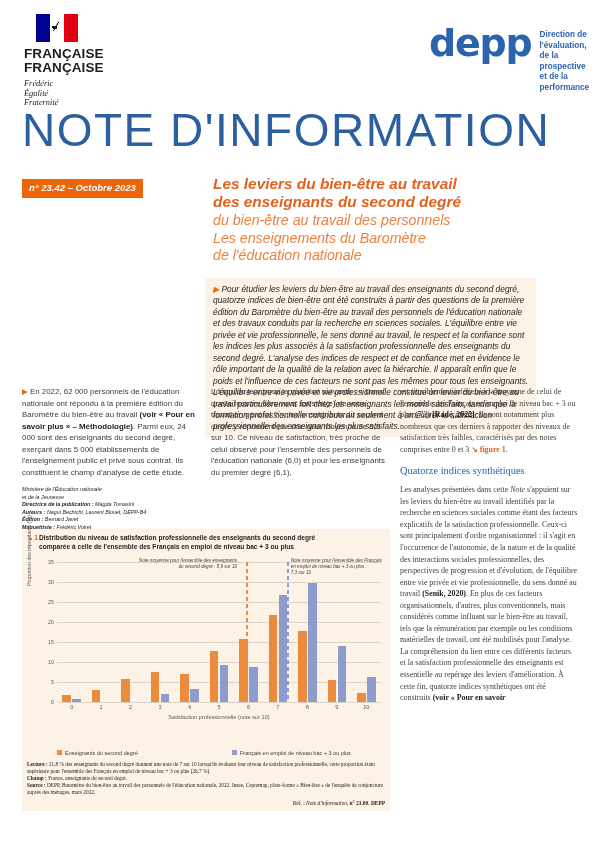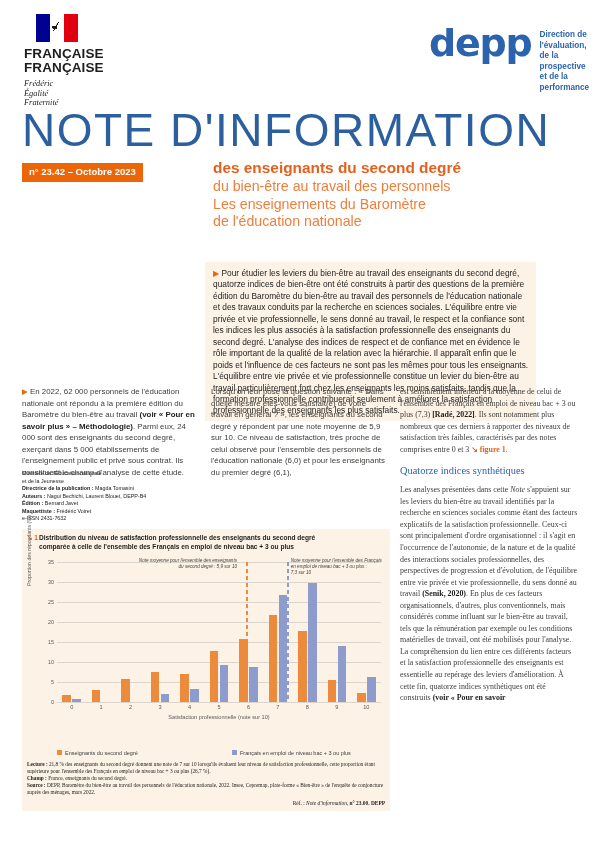--- a/index.html
+++ b/index.html
@@ -33,21 +33,21 @@
   .depp-block { position: absolute; left: 381px; top: 27px; display: flex; align-items: flex-start; }
   .depp-word { font-size: 38px; line-height: 32px; font-weight: bold; color: #2c63ad; letter-spacing: -1.2px; font-family: "DejaVu Sans", sans-serif; margin-left: 48px;}
   .depp-sub { margin-left: 8px; margin-top: 3px; font-size: 8.2px; line-height: 10.5px; font-weight: bold; color: #2c63ad; }
 
   
   .note-title {
     font-size: 46px; line-height: 46px; color: #2c5f9e; letter-spacing: 1.5px;
     font-weight: 300; padding-left: 22px; margin-top: 2px;
     font-family: "Liberation Sans", sans-serif;
   }
-  .title-area { position: relative; margin-top: 6px; height: 243px; }
+  .title-area { position: relative; margin-top: 22px; height: 243px; font-style: italic; }
   .issue-badge {
     position: absolute; left: 22px; top: 4px;
     background: #ec6608; color: #ffffff; font-weight: bold;
     font-size: 9.5px; line-height: 9.5px; padding: 4px 7px 5px 7px;
   }
   .sub-title-wrap { position: absolute; left: 213px; top: 0px; width: 375px; }
   .st-main { color: #e4601d; font-weight: bold; font-size: 15.4px; line-height: 18px; }
   .st-sub { color: #ee7f3b; font-size: 14.2px; line-height: 16.6px; margin-top: 1px; }
 
   .abstract {
@@ -155,20 +155,21 @@
       </div>
     </div>
   </div>
 
   <div class="note-title">NOTE  D'INFORMATION</div>
 
   <div class="title-area">
     <div class="issue-badge">n° 23.42 – Octobre 2023</div>
 
     <div class="sub-title-wrap">
+      <div class="st-main">Les leviers du bien-être au travail</div>
       <div class="st-main">des enseignants du second degré</div>
       <div class="st-sub">du bien-être au travail des personnels</div>
       <div class="st-sub">Les enseignements du Baromètre</div>
       <div class="st-sub">de l'éducation nationale</div>
     </div>
 
     <div class="abstract">
       <span class="tri">▶</span>
       <span>Pour étudier les leviers du bien-être au travail des enseignants du second degré, quatorze indices de bien-être ont été construits à partir des questions de la première édition du Baromètre du bien-être au travail des personnels de l'éducation nationale et des travaux conduits par la recherche en sciences sociales. L'équilibre entre vie privée et vie professionnelle, le sens donné au travail, le respect et la confiance sont les indices les plus associés à la satisfaction professionnelle des enseignants du second degré. L'analyse des indices de respect et de confiance met en évidence le rôle important de la qualité de la relation avec la hiérarchie. Il apparaît enfin que le poids et l'influence de ces facteurs ne sont pas les mêmes pour tous les enseignants. L'équilibre entre vie privée et vie professionnelle constitue un levier du bien-être au travail particulièrement fort chez les enseignants les moins satisfaits, tandis que la formation professionnelle contribuerait seulement à améliorer la satisfaction professionnelle des enseignants les plus satisfaits.</span>
     </div>

